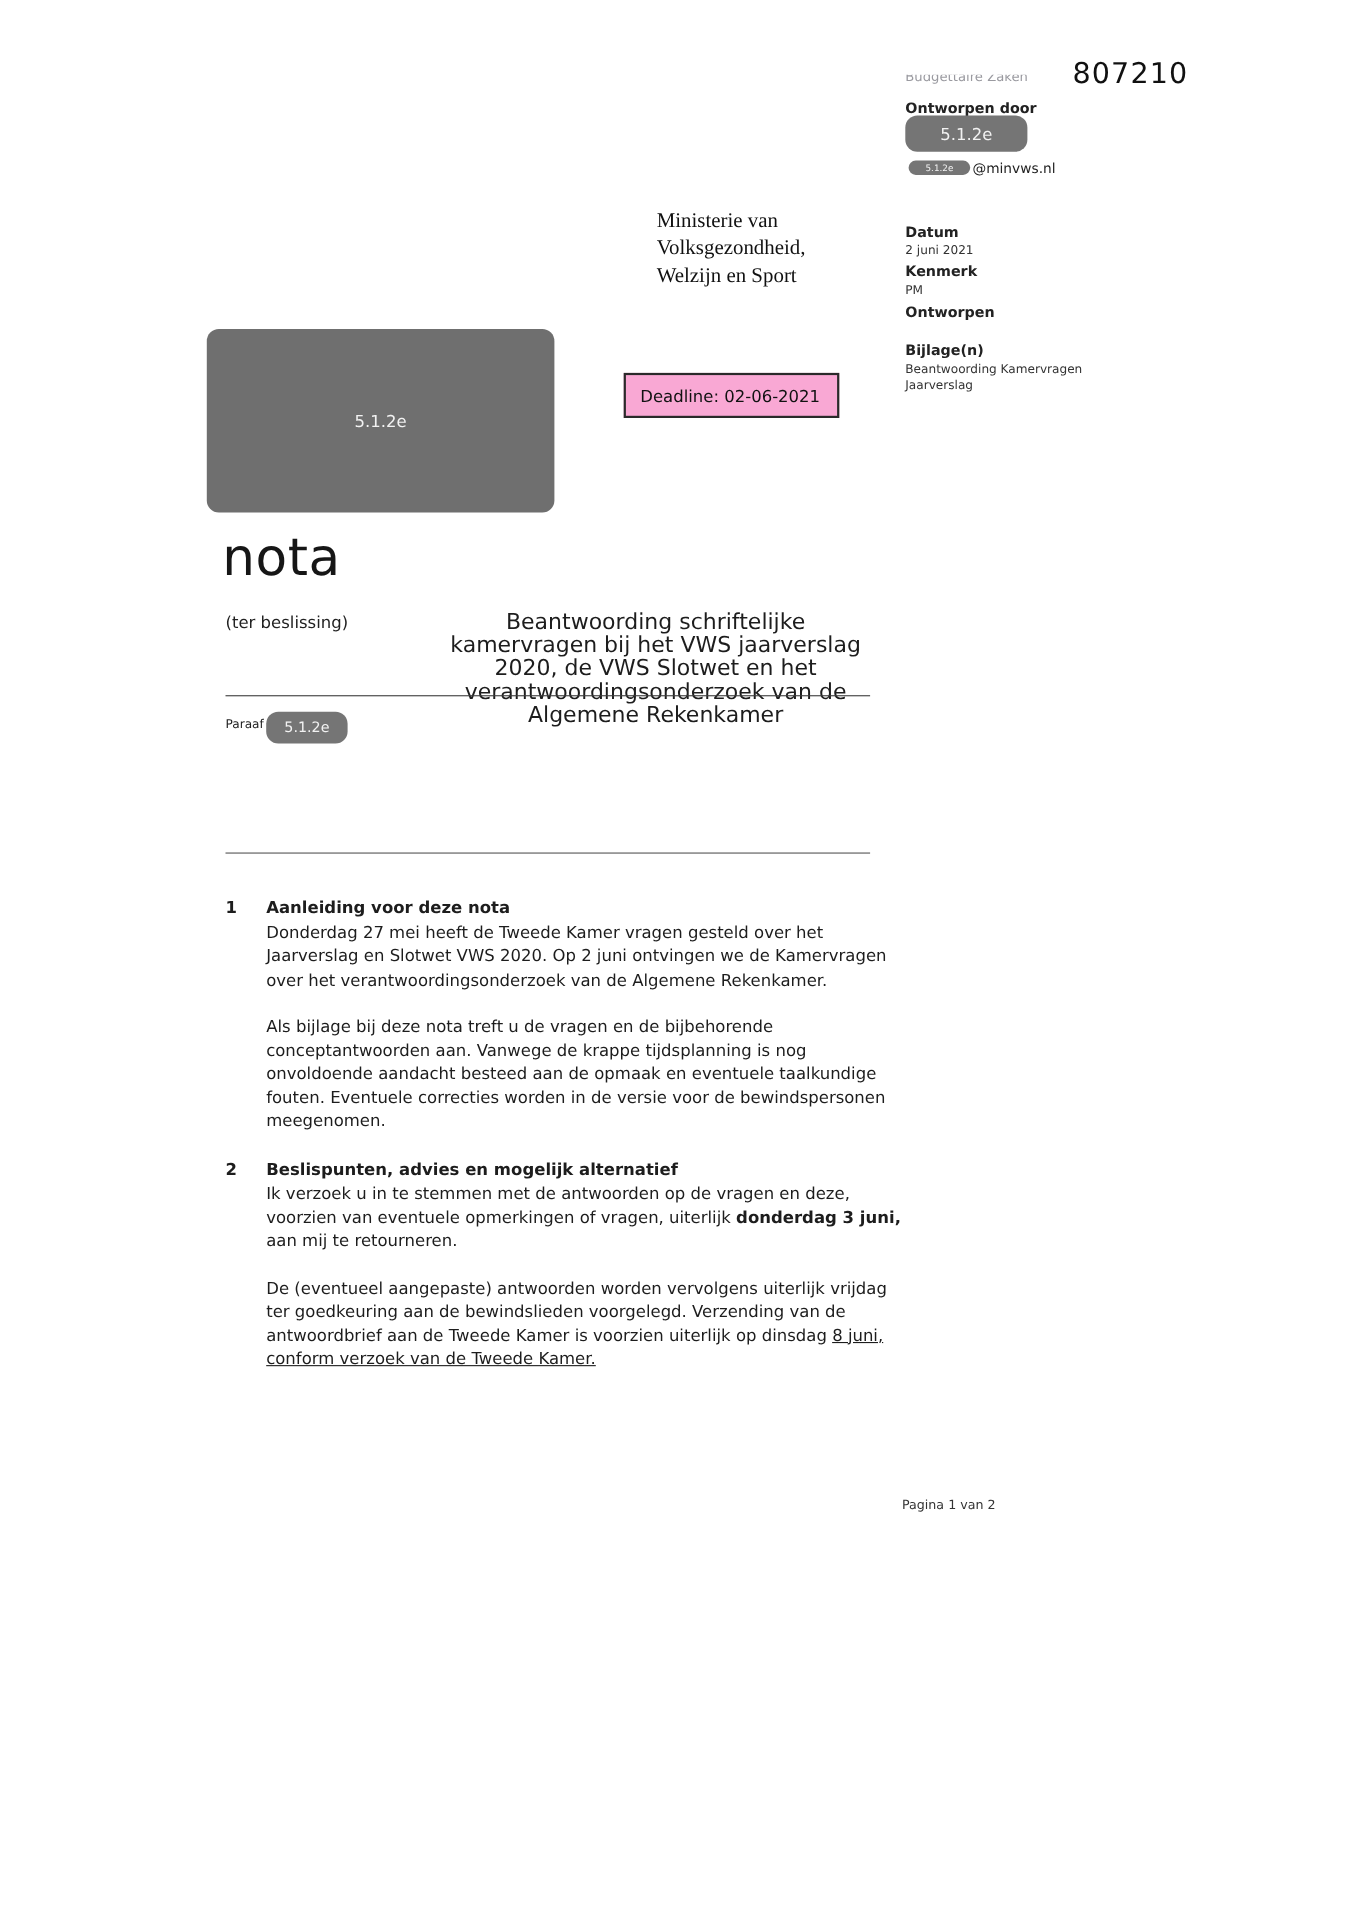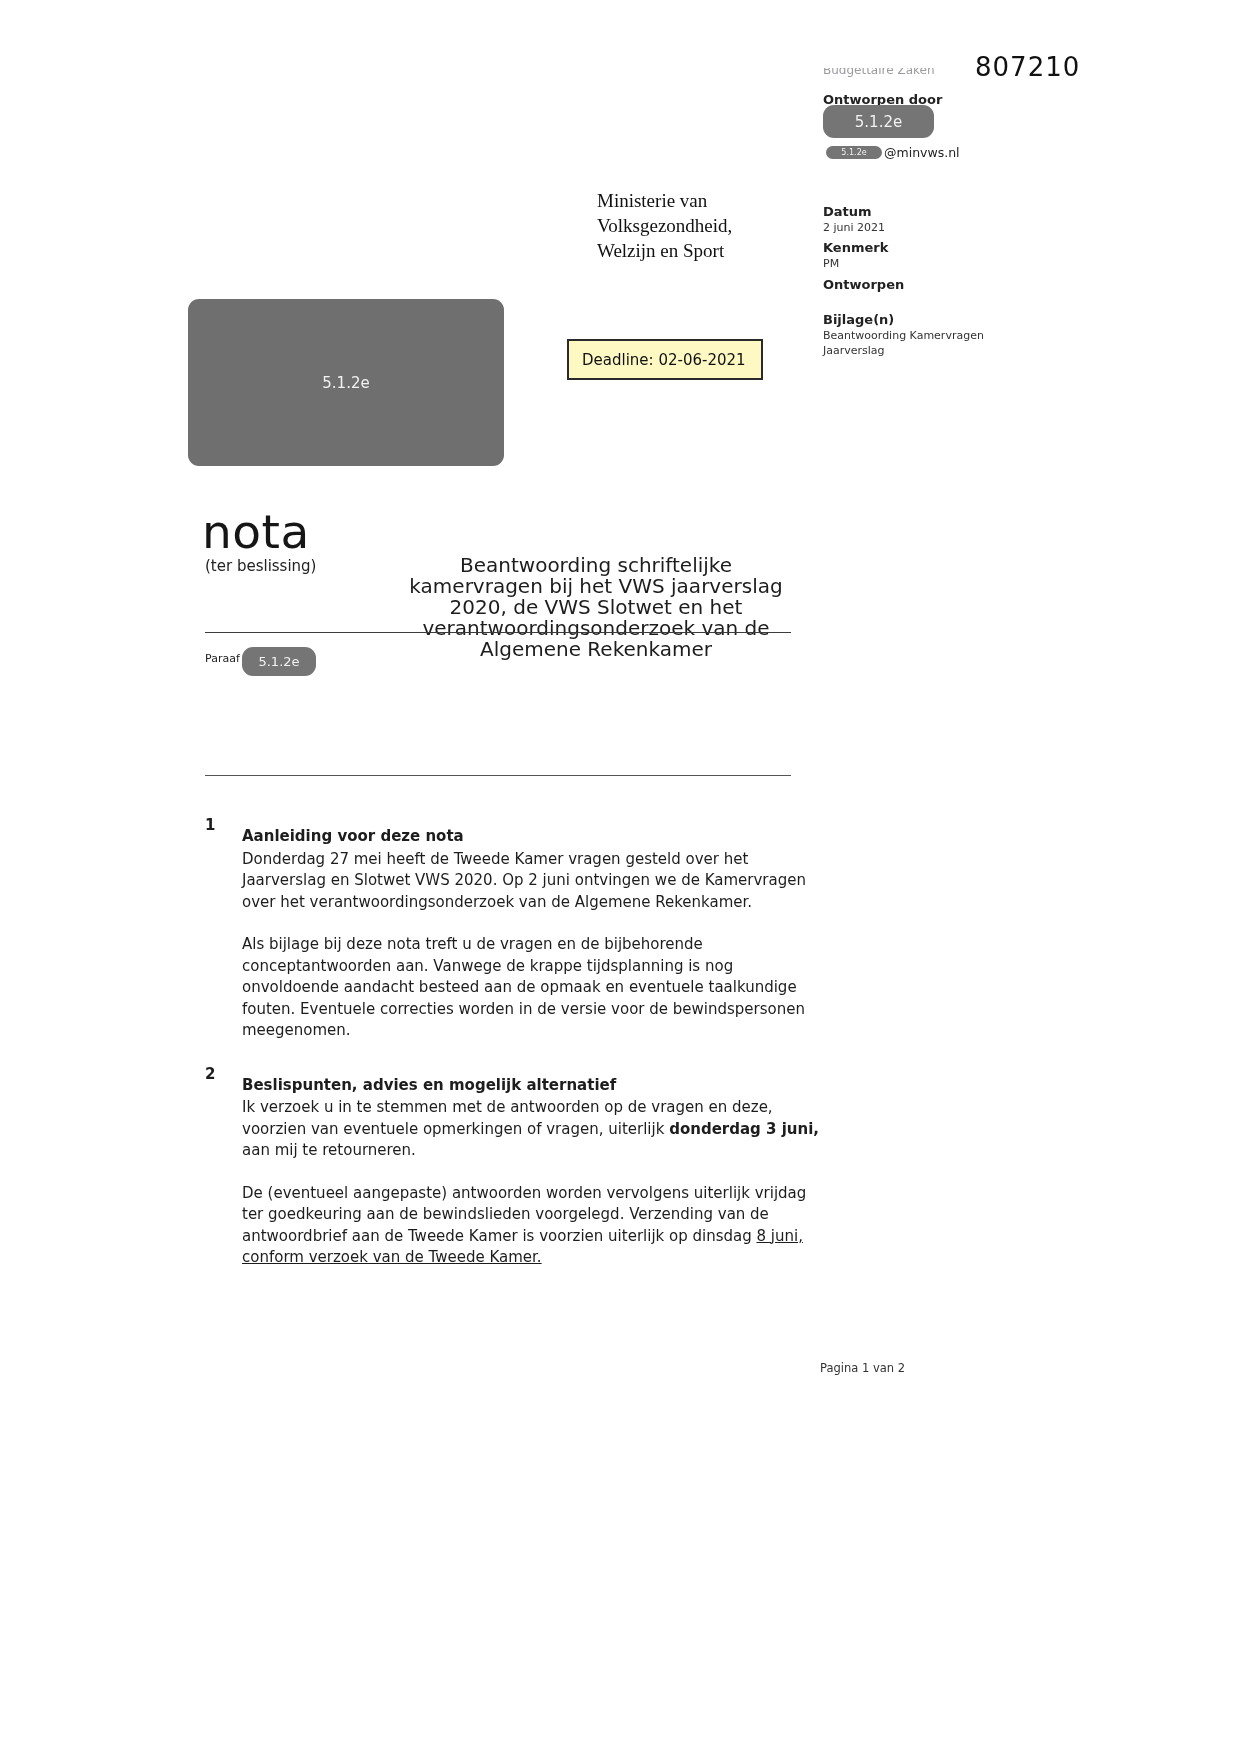--- a/index.html
+++ b/index.html
@@ -52,46 +52,46 @@
   .redact-main {
     left: 188px; top: 299px; width: 316px; height: 167px;
     background: #6f6f6f; font-size: 15px;
   }
 
   .deadline-box {
     left: 567px; top: 339px; width: 196px; height: 41px;
     border: 2px solid #2a2a2a;
     display: flex; align-items: center;
     padding-left: 13px; box-sizing: border-box;
-    font-size: 15px; color: #111; background: #fef9c3;
+    font-size: 15px; color: #111; background: #f9a8d4;
   }
 
   .nota-title {
-    left: 202px; top: 504px;
+    left: 202px; top: 480px;
     font-size: 47px; color: #161616; letter-spacing: 0.5px;
   }
 
   .ter-beslissing { left: 205px; top: 557px; font-size: 15px; color: #222; }
 
   .subject {
     left: 397px; top: 555px; width: 398px;
     font-size: 20px; line-height: 21px; color: #1d1d1d; text-align: center;
   }
 
   .hr1 { left: 205px; top: 632px; width: 586px; height: 0; border-top: 1.5px solid #3c3c3c; }
   .hr2 { left: 205px; top: 775px; width: 586px; height: 0; border-top: 1px solid #555; }
 
   .paraaf-label { left: 205px; top: 652px; font-size: 11px; color: #222; }
   .redact-paraaf { left: 242px; top: 647px; width: 74px; height: 29px; font-size: 13px; }
 
   
   #sections { left: 205px; top: 815px; width: 615px; }
   .section { display: flex; margin-bottom: 22px; }
   .sec-num { width: 37px; flex: none; font-weight: bold; font-size: 15px; padding-top: 1px; }
-  .sec-body { flex: 1; font-size: 15px; line-height: 21.5px; margin-top: 11px; }
+  .sec-body { flex: 1; font-size: 15px; line-height: 21.5px; }
   .sec-heading { font-weight: bold; margin-bottom: 1px; }
   .sec-body p { margin: 0 0 21px 0; }
   .sec-body p:last-child { margin-bottom: 0; }
 
   .footer { left: 820px; top: 1361px; font-size: 11.5px; color: #333; }
 </style>
 </head>
 <body>
 
 <div class="page">

